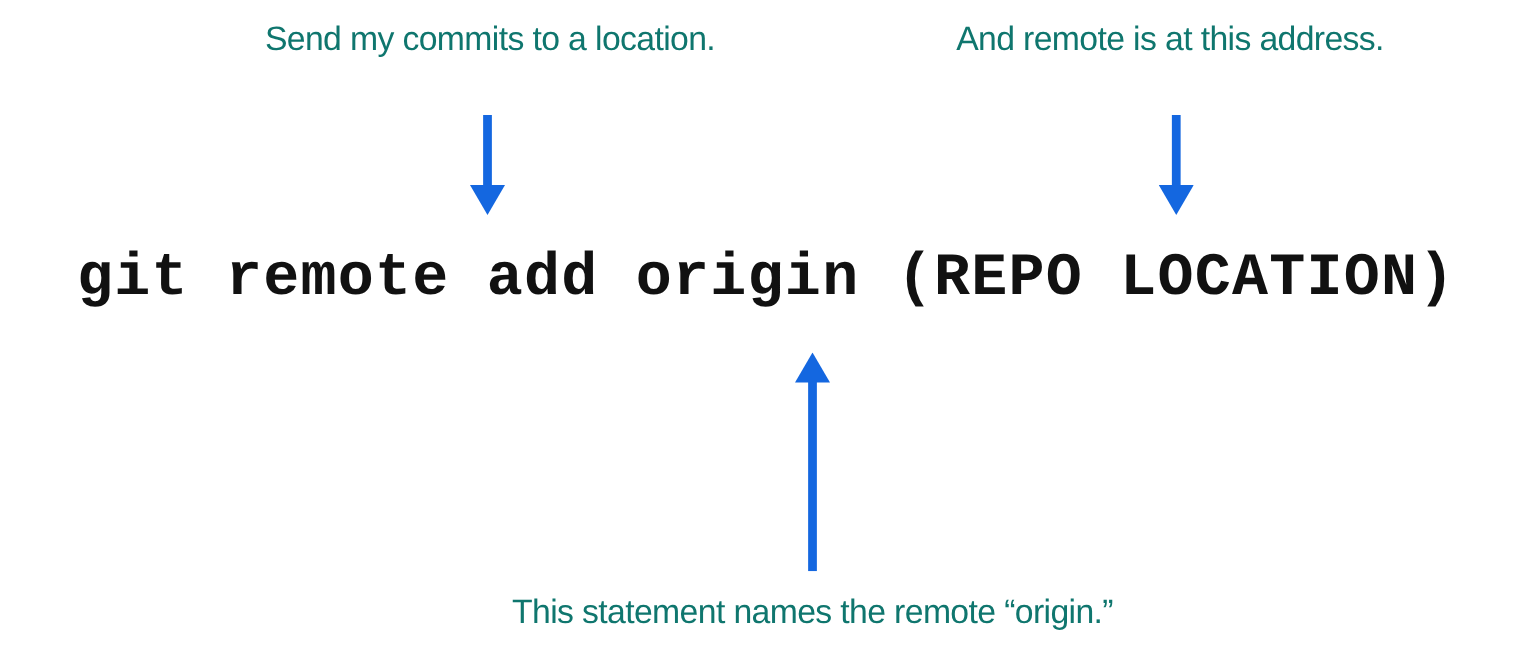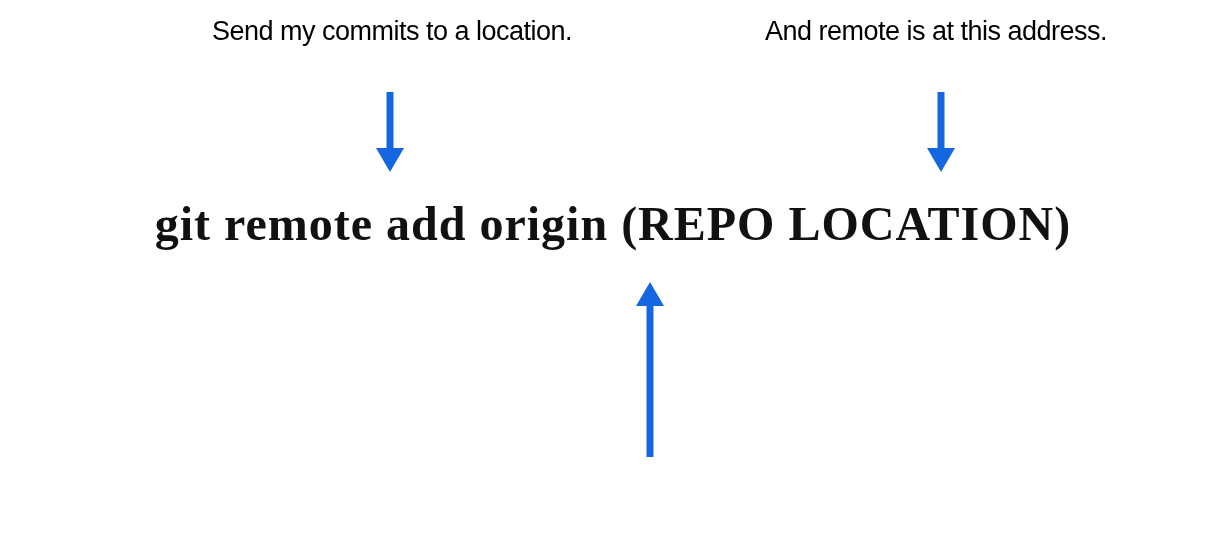--- a/index.html
+++ b/index.html
@@ -14,29 +14,29 @@
     background: #ffffff;
     overflow: hidden;
     font-family: "Liberation Sans", sans-serif;
   }
   .annotation {
     position: absolute;
     transform: translateX(-50%);
     white-space: nowrap;
     font-size: 27px;
     letter-spacing: -0.5px;
-    color: #000000;
+    color: #0f766e;
   }
   .command {
     position: absolute;
     top: 196px;
     left: 0;
     width: 100%;
     text-align: center;
-    font-family: Liberation Serif, serif;
+    font-family: Liberation Mono, monospace;
     font-weight: bold;
     font-size: 48px;
     letter-spacing: 1px;
     white-space: nowrap;
     color: #111111;
   }
   .arrow {
     position: absolute;
     transform: translateX(-50%);
   }
@@ -60,14 +60,15 @@
     <polygon points="0,56 28,56 14,80" fill="#1467e0"></polygon>
   </svg>
 
   <div class="command">git remote add origin (REPO LOCATION)</div>
 
   <svg class="arrow" style="left: 650px; top: 282px;" width="28" height="175" viewBox="0 0 28 175">
     <polygon points="14,0 0,24 28,24" fill="#1467e0"></polygon>
     <rect x="10.5" y="22" width="7" height="153" fill="#1467e0"></rect>
   </svg>
 
+  <div class="annotation" style="left: 650px; top: 474px;">This statement names the remote “origin.”</div>
 
 </div>
 
 </body></html>

